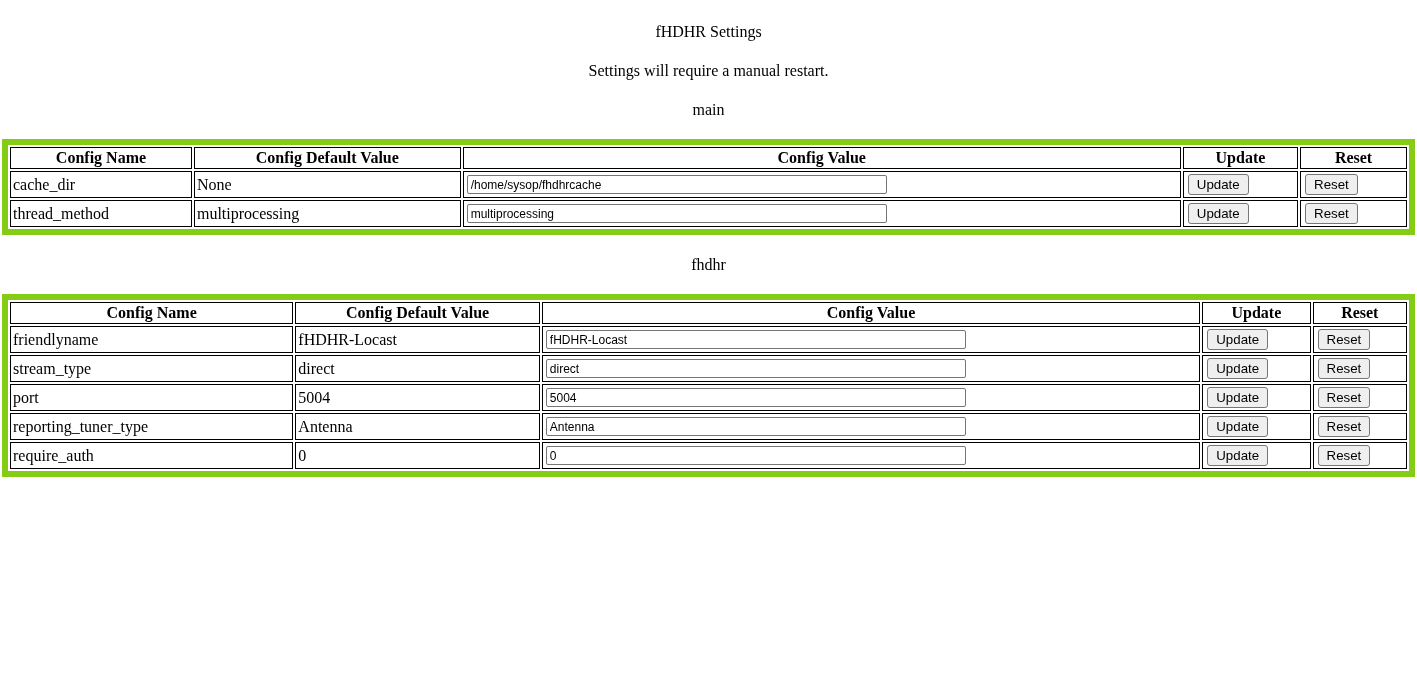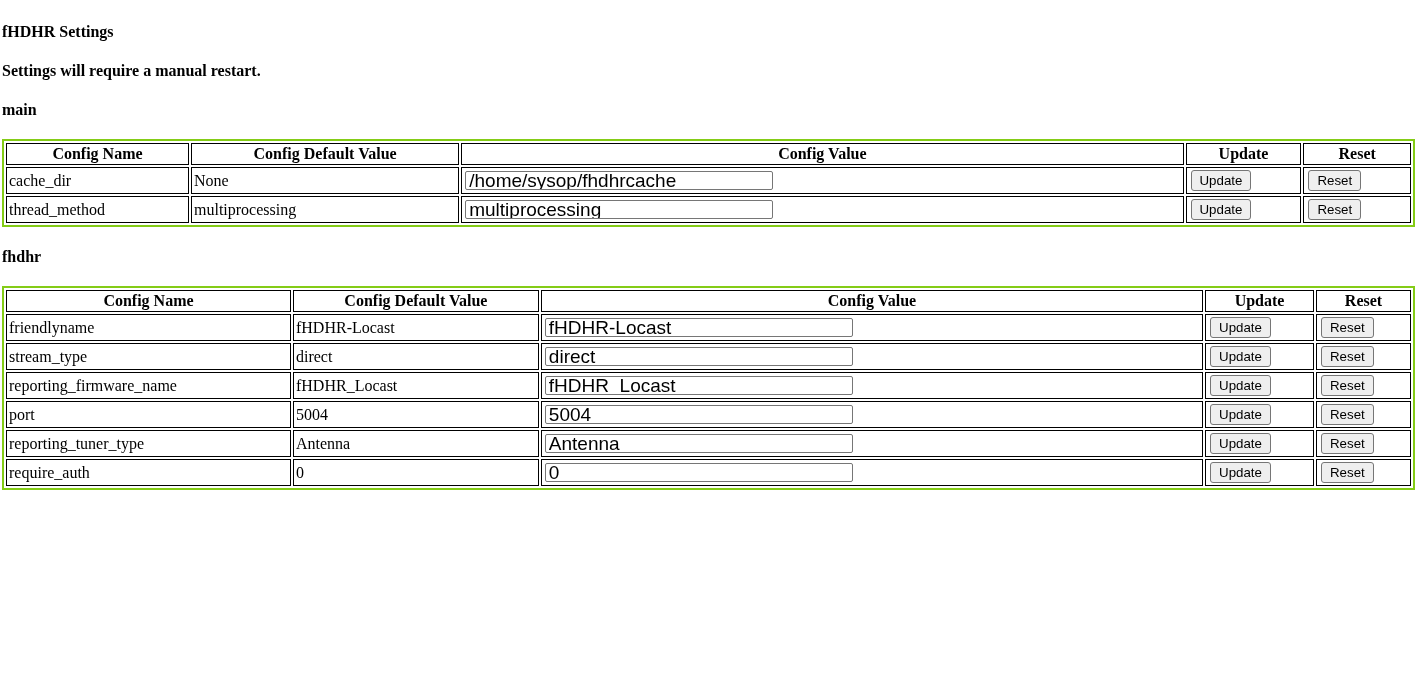--- a/index.html
+++ b/index.html
@@ -4,48 +4,48 @@
 <style>
   * { box-sizing: border-box; }
   html, body { background: #ffffff; }
   body {
     margin: 2px;
     font-family: "Liberation Serif", "DejaVu Serif", serif;
     color: #000000;
   }
   .heading {
     font-size: 16px;
-    font-weight: bold;
-    text-align: left;
+    font-weight: normal;
+    text-align: center;
     margin: 20px 0;
     line-height: 19px;
   }
   table.config-table {
     width: 100%;
     table-layout: fixed;
-    border: 2px solid #84cc16;
+    border: 6px solid #84cc16;
     border-collapse: separate;
     border-spacing: 2px;
     margin: 0 0 4px 0;
   }
   th, td {
     border: 1px solid #000000;
     padding: 1px 2px;
     font-size: 16px;
     overflow: hidden;
     white-space: nowrap;
     vertical-align: middle;
   }
   th { font-weight: bold; text-align: center; height: 19px; }
   td { text-align: left; height: 24px; }
   input.config-input {
-    width: 308px;
+    width: 420px;
     max-width: 98%;
     font-family: "Liberation Sans", "DejaVu Sans", sans-serif;
-    font-size: 19px;
+    font-size: 12px;
     color: #000000;
     background: #ffffff;
     border: 1px solid #767676;
     border-radius: 2px;
     padding: 0 3px;
     height: 19px;
     margin: 1px 0 1px 1px;
   }
   button.ctl {
     font-family: "Liberation Sans", "DejaVu Sans", sans-serif;
@@ -138,27 +138,20 @@
         <td><button class="ctl">Reset</button></td>
       </tr>
       <tr>
         <td>stream_type</td>
         <td>direct</td>
         <td><input type="text" class="config-input" value="direct" style=""></td>
         <td><button class="ctl">Update</button></td>
         <td><button class="ctl">Reset</button></td>
       </tr>
       <tr>
-        <td>reporting_firmware_name</td>
-        <td>fHDHR_Locast</td>
-        <td><input type="text" class="config-input" value="fHDHR_Locast" style=""></td>
-        <td><button class="ctl">Update</button></td>
-        <td><button class="ctl">Reset</button></td>
-      </tr>
-      <tr>
         <td>port</td>
         <td>5004</td>
         <td><input type="text" class="config-input" value="5004" style=""></td>
         <td><button class="ctl">Update</button></td>
         <td><button class="ctl">Reset</button></td>
       </tr>
       <tr>
         <td>reporting_tuner_type</td>
         <td>Antenna</td>
         <td><input type="text" class="config-input" value="Antenna" style=""></td>

